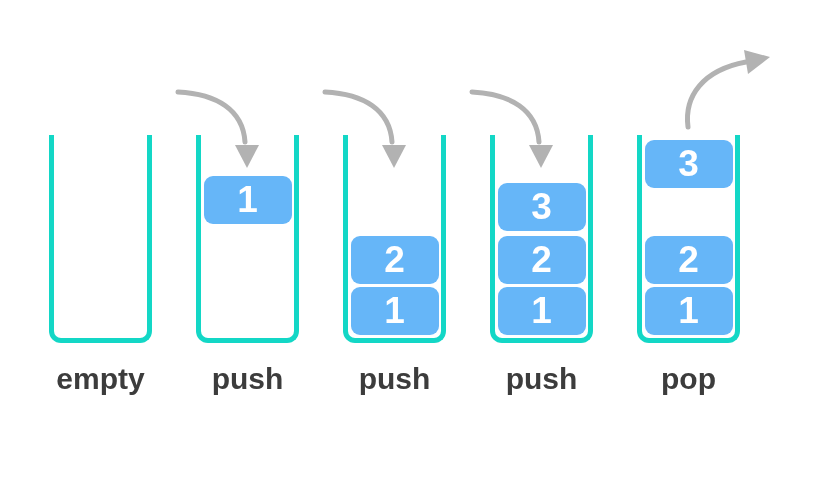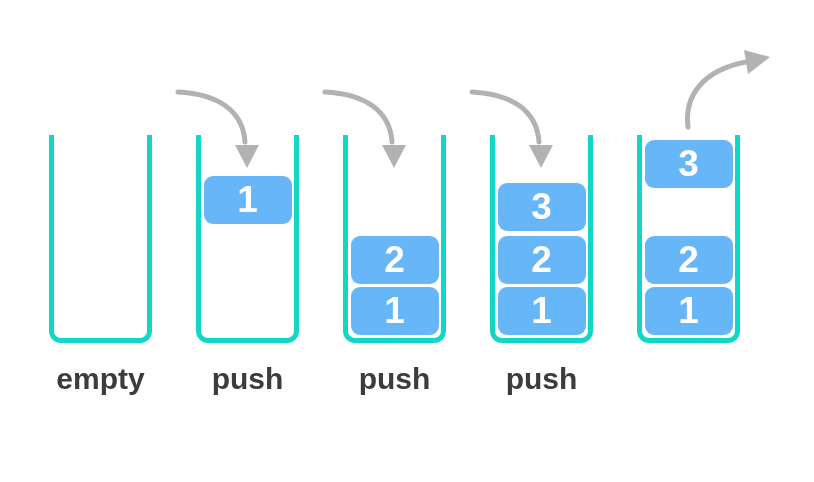--- a/index.html
+++ b/index.html
@@ -139,14 +139,17 @@
   </div>
   <div class="stack-label" style="left:176px">
     <div>push</div>
   </div>
   <div class="stack-label" style="left:323px">
     <div>push</div>
   </div>
   <div class="stack-label" style="left:470px">
     <div>push</div>
   </div>
+  <div class="stack-label" style="left:617px">
+    <div>pop</div>
+  </div>
 
 </div>
 
 </body></html>

